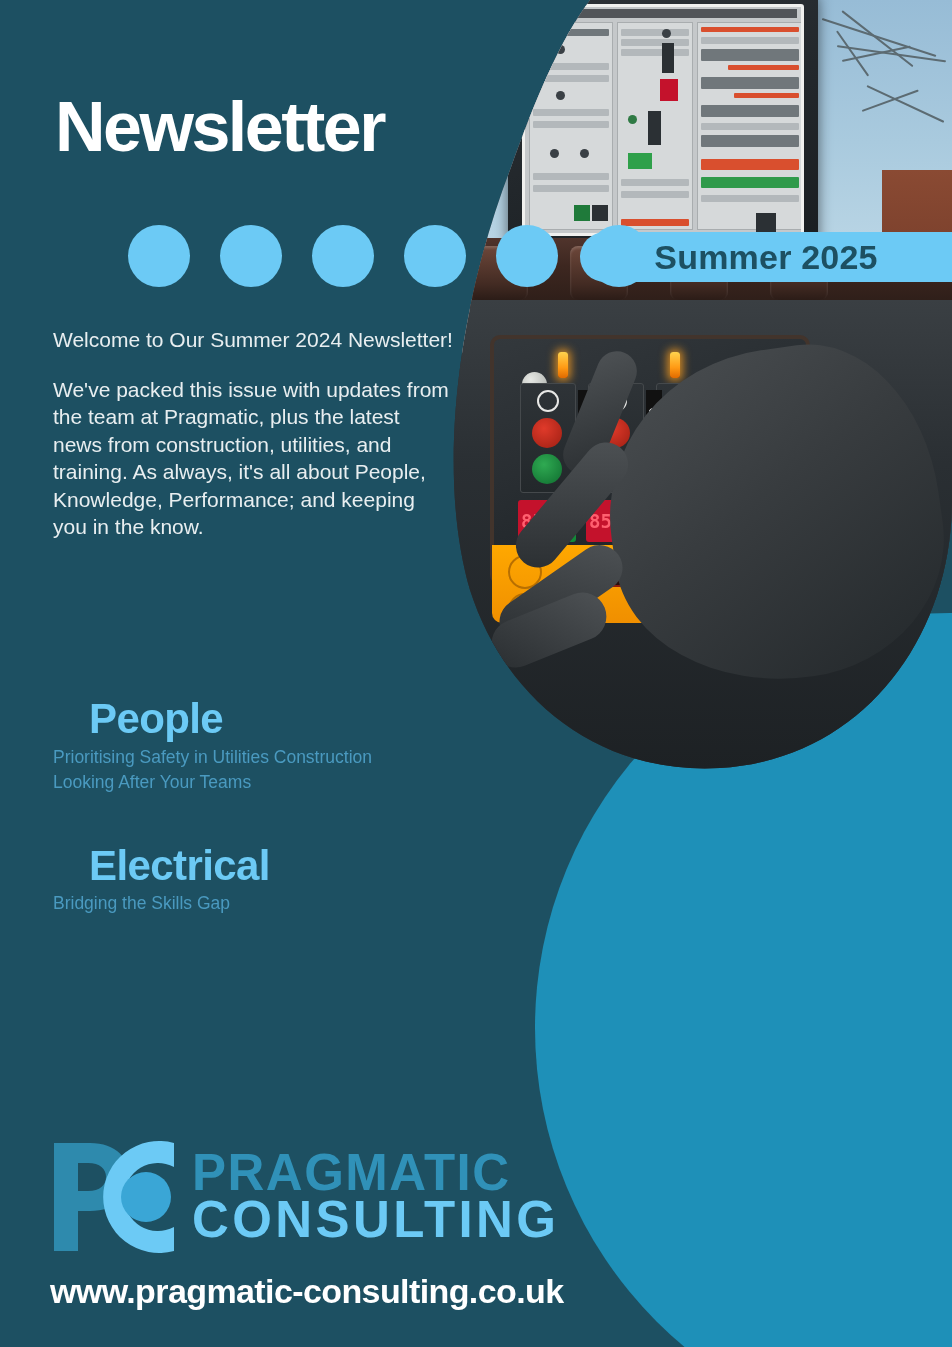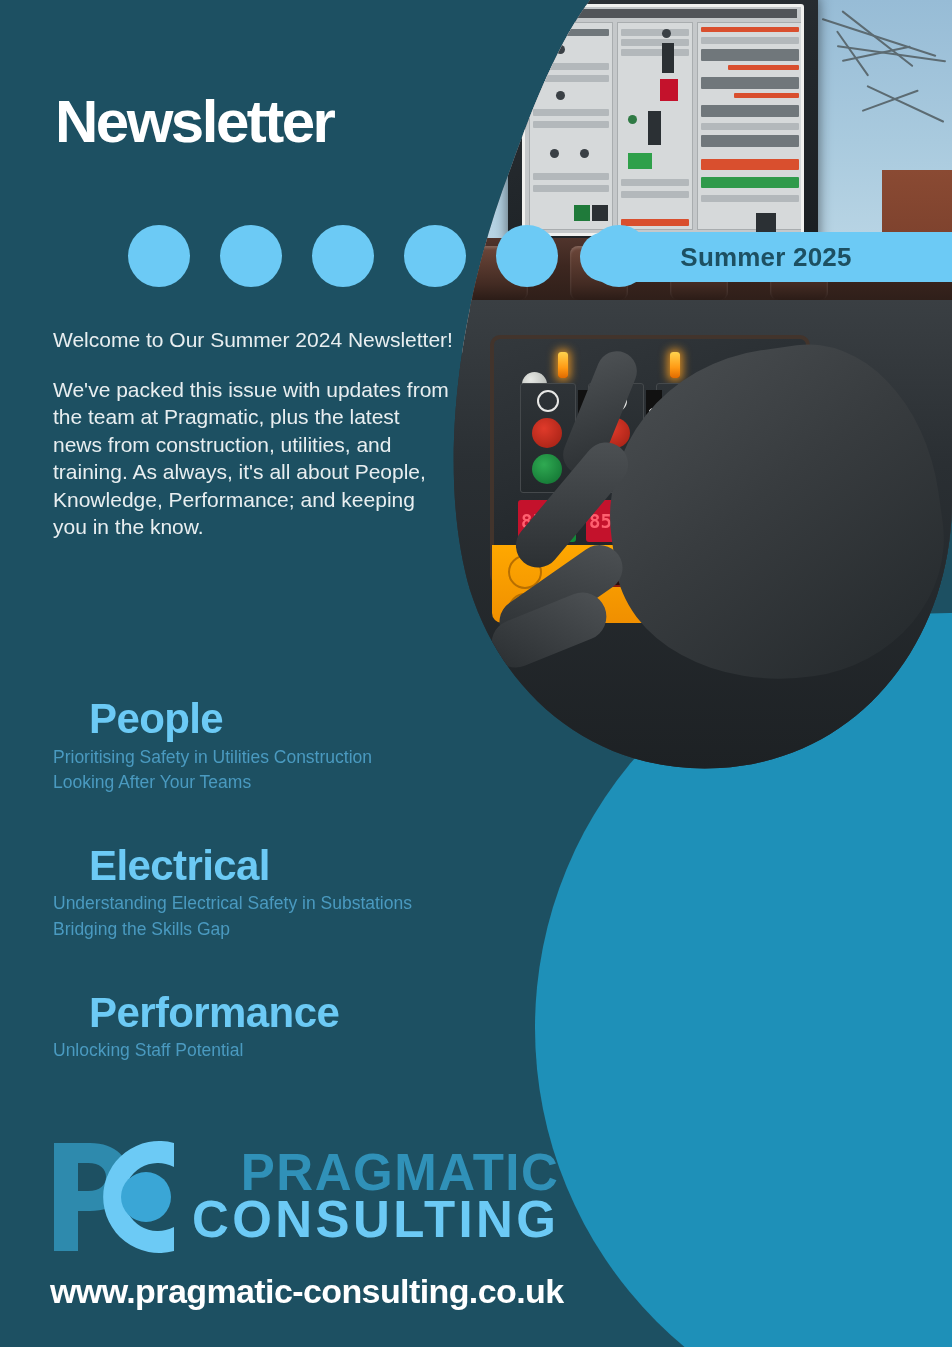--- a/index.html
+++ b/index.html
@@ -192,28 +192,28 @@
   
   .badge {
     position:absolute; left:580px; top:232px;
     width:372px; height:50px;
     background:#6ccaf5;
     border-radius:25px 0 0 25px;
     display:flex; align-items:center; justify-content:center;
     z-index:5;
   }
   .badge-text {
-    color:#1d5062; font-size:26px; font-weight:bold;
+    color:#1d5062; font-size:34px; font-weight:bold;
     letter-spacing:.2px;
   }
 
   
   .title {
     position:absolute; left:55px; top:92px;
-    color:#ffffff; font-size:60px; font-weight:bold;
+    color:#ffffff; font-size:70px; font-weight:bold;
     letter-spacing:-2.5px; line-height:1;
     z-index:6;
   }
 
   
   .welcome {
     position:absolute; left:53px; top:326px; width:400px;
     color:#e8eef0; font-size:21px; line-height:1.31;
     z-index:3;
   }
@@ -237,21 +237,21 @@
     width:830px; height:830px; border-radius:50%;
     background:#1e90b8;
     z-index:1;
   }
 
   
   .logo { position:absolute; left:50px; top:1133px; z-index:7; display:flex; align-items:center; }
   .logo-mark { width:128px; height:128px; flex:none; }
   .logo-text { margin-left:14px; line-height:.92; }
   .logo-l1 {
-    color:#3091b8; font-size:51px; font-weight:bold; letter-spacing:1.5px;text-align:right;
+    color:#3091b8; font-size:51px; font-weight:bold; letter-spacing:1.5px;
   }
   .logo-l2 {
     color:#6ccaf5; font-size:51px; font-weight:bold; letter-spacing:3.4px;
   }
 
   
   .url {
     position:absolute; left:50px; top:1272px;
     color:#ffffff; font-size:34px; font-weight:bold;
     text-underline-offset:5px;
@@ -425,28 +425,23 @@
   <div class="sections">
 
     <div class="section">
       <div class="sec-head">People</div>
       <div class="sec-item">Prioritising Safety in Utilities Construction</div>
       <div class="sec-item">Looking After Your Teams</div>
     </div>
 
     <div class="section">
       <div class="sec-head">Electrical</div>
-      <div class="sec-item">Understanding Electrical Safety in Substations</div>
       <div class="sec-item">Bridging the Skills Gap</div>
     </div>
 
-    <div class="section">
-      <div class="sec-head">Performance</div>
-      <div class="sec-item">Unlocking Staff Potential</div>
-    </div>
 
   </div>
 
   <div class="logo">
     <svg class="logo-mark" viewBox="0 0 128 128">
 
       <path d="M4 10 H40 C66 10 80 26 80 44 C80 62 66 78 40 78 H28 V118 H4 Z
                M28 30 V58 H38 C50 58 56 52 56 44 C56 36 50 30 38 30 Z" fill="#2e8aad" fill-rule="evenodd"></path>
 
       <path d="M124 10 A56 56 0 1 0 124 118 L124 94 A34 34 0 1 1 124 34 Z" fill="#6ccaf5"></path>

